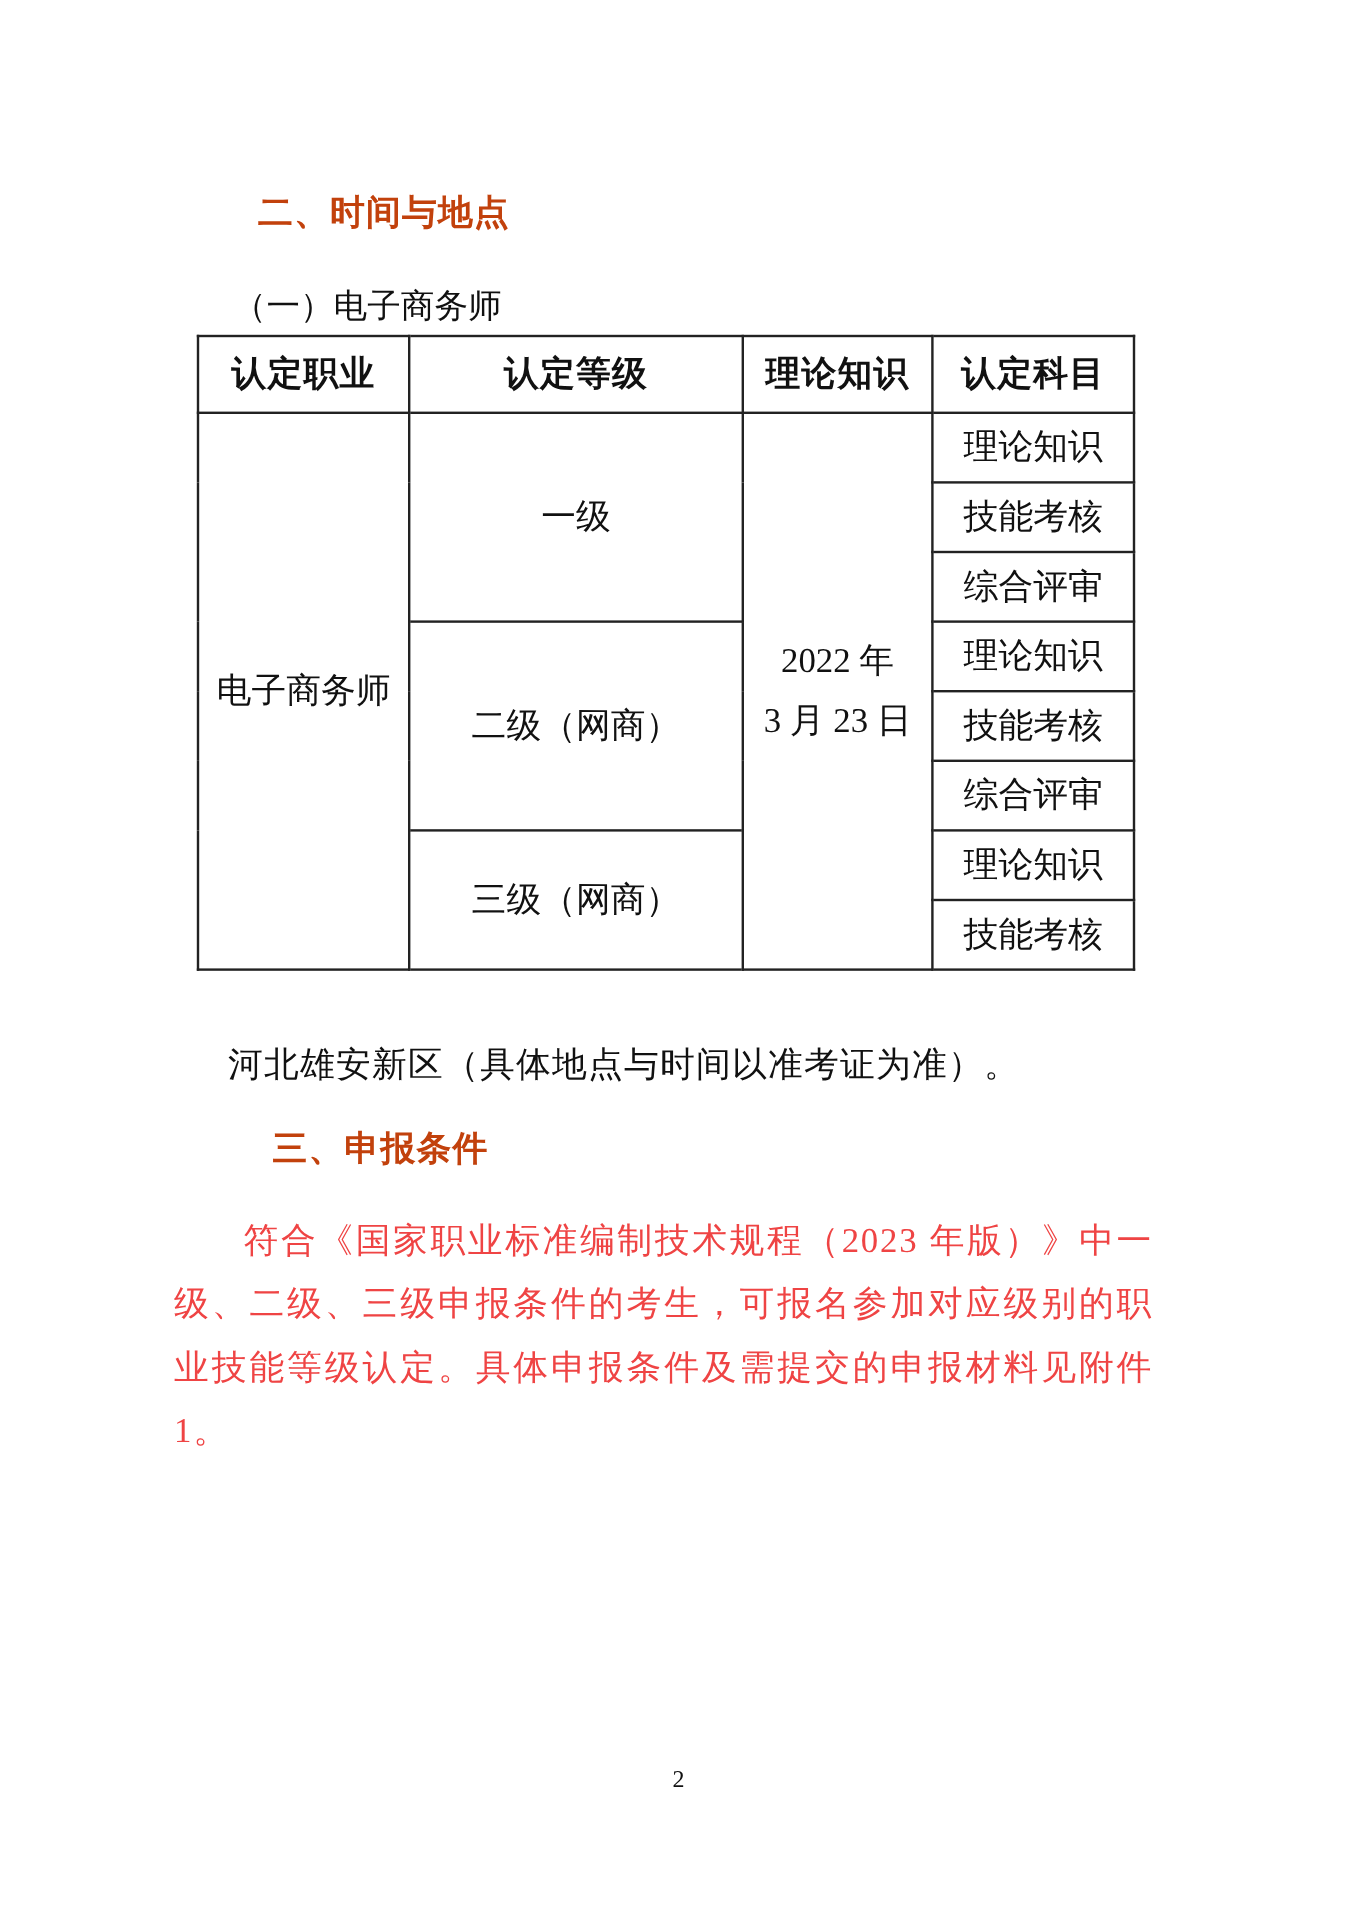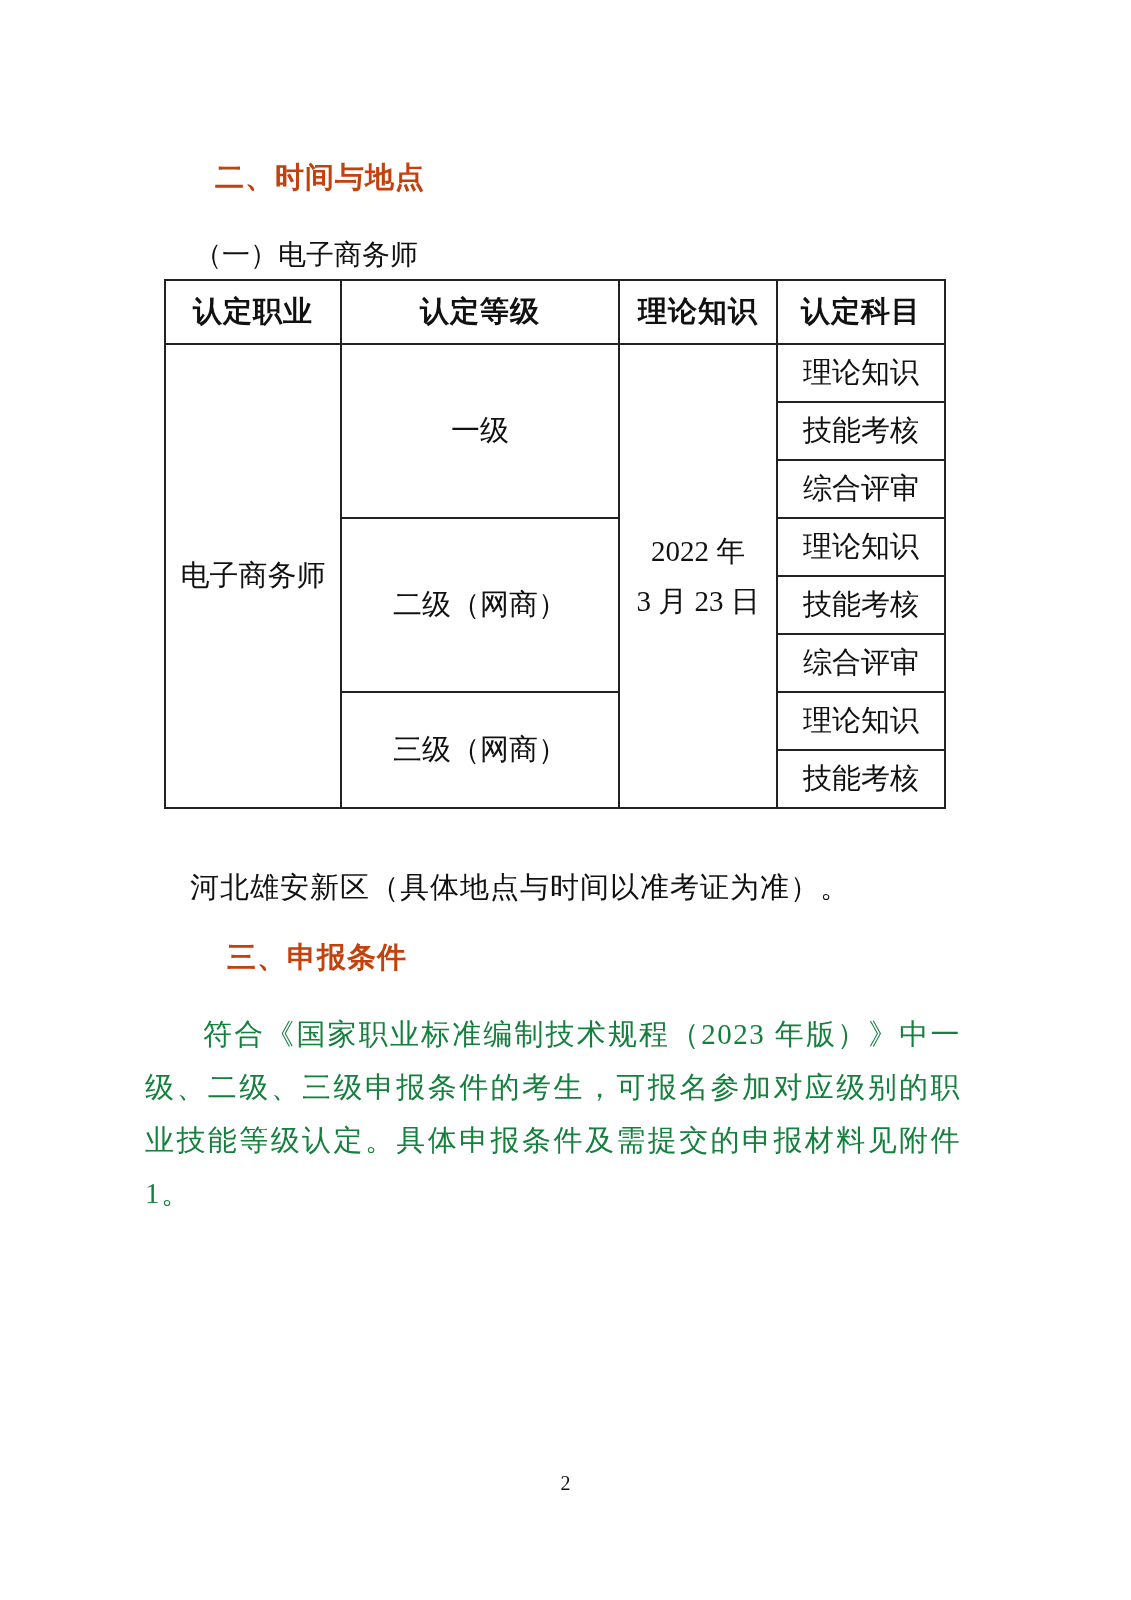--- a/index.html
+++ b/index.html
@@ -70,21 +70,21 @@
 
   .para {
     position: absolute;
     left: 145px;
     top: 1008px;
     width: 816px;
     font-size: 29px;
     line-height: 53px;
     text-align: justify;
     text-indent: 2em;
-    color: #15803d;
+    color: #ef4444;
     letter-spacing: 1.5px;
   }
 
   .page-number {
     position: absolute;
     left: 0;
     top: 1472px;
     width: 100%;
     text-align: center;
     font-size: 20px;

